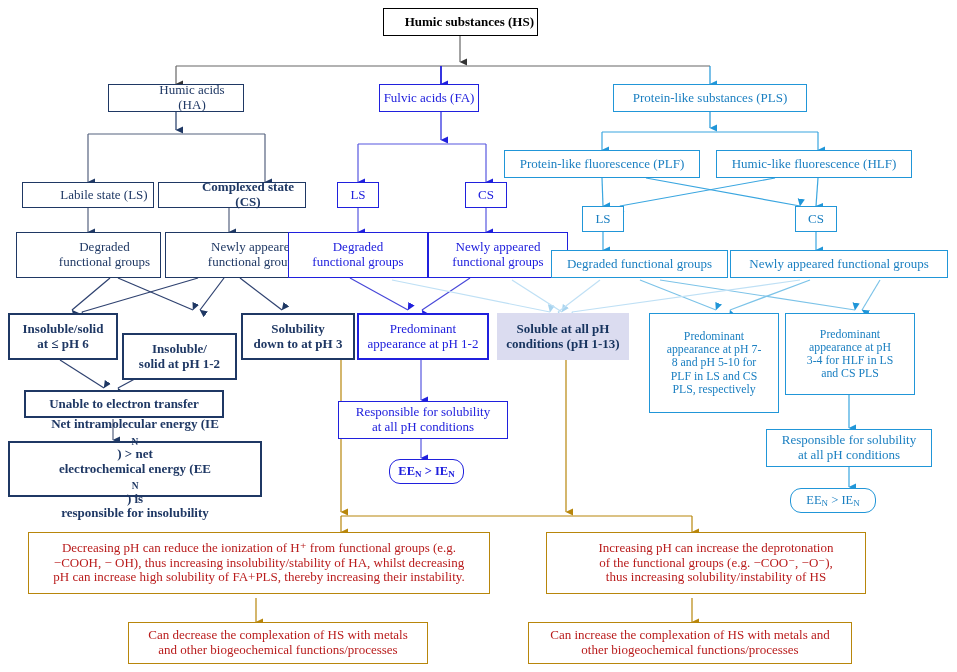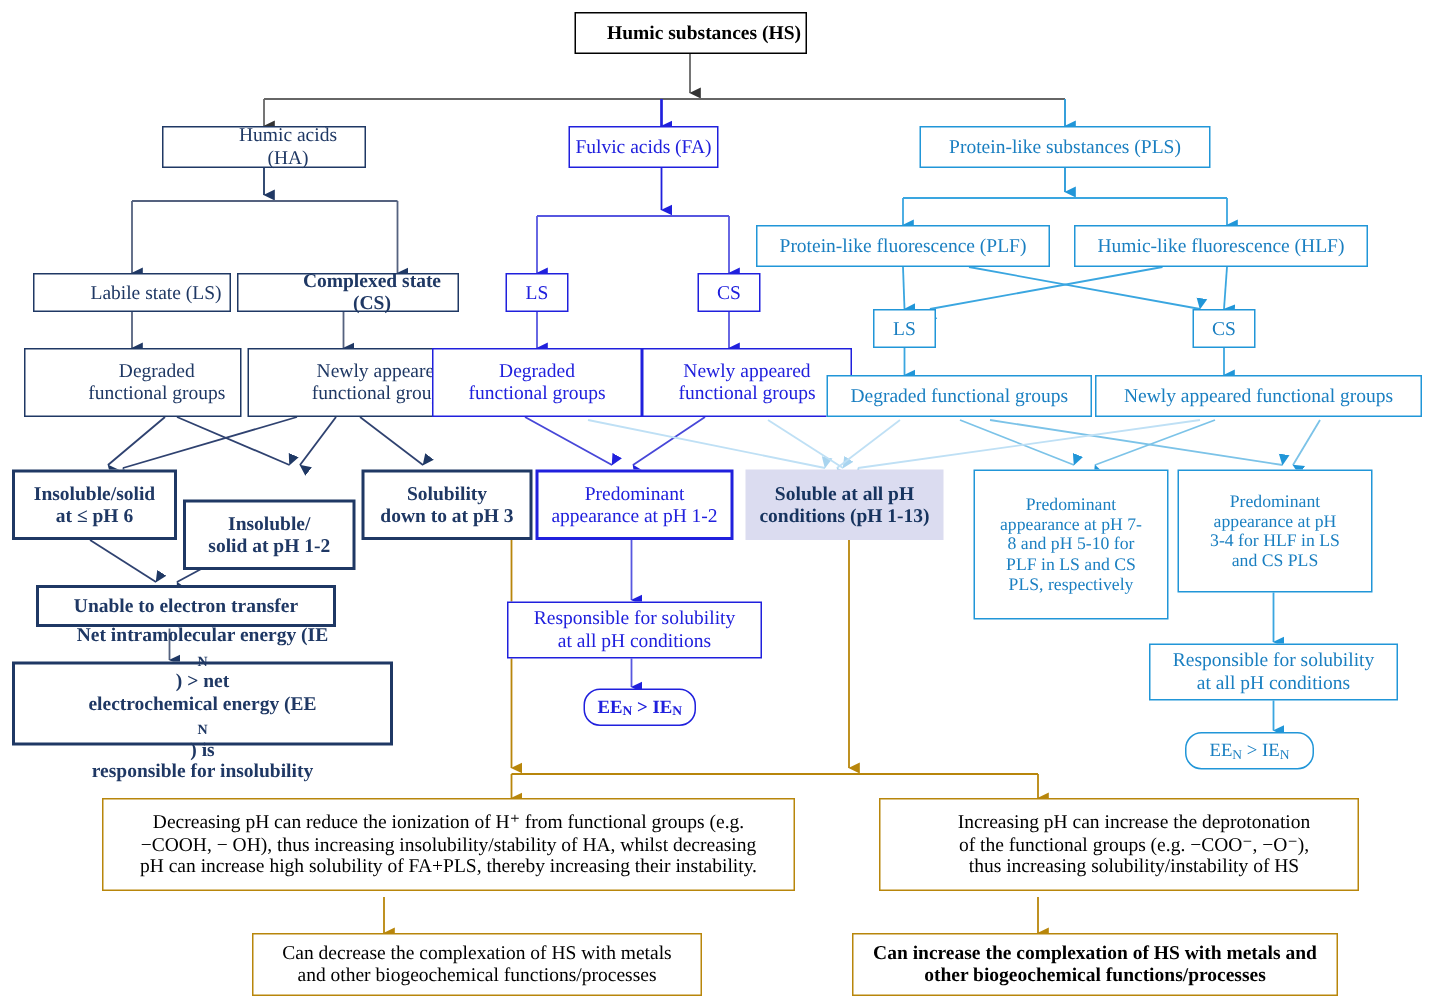--- a/index.html
+++ b/index.html
@@ -18,21 +18,21 @@
     z-index:2;
   }
   .node span{display:block;padding:0 3px;}
   
   .blk{border:1.6px solid #000000;color:#000000;font-weight:bold;}
   .navy{border:1.4px solid #1f3864;color:#1f3864;padding-left:32px;}
   .navy2{border:2px solid #1f3864;color:#1f3864;font-weight:bold;}
   .blue{border:1.8px solid #2020dd;color:#2020dd;}
   .cyan{border:1.6px solid #2196d8;color:#1a7fc1;}
   .lav{border:none;background:#dbdcf0;color:#16335e;font-weight:bold;}
-  .gold{border:1.5px solid #b8860b;color:#000000;margin-left:40px;}
+  .gold{border:1.5px solid #b8860b;color:#b91c1c;}
   .fs13{font-size:13px;}
   .fs12{font-size:12.5px;border-radius:11px;}
   .fs115{font-size:11.8px;}
   sub{font-size:.72em;vertical-align:-.22em;}
 </style>
 </head>
 <body>
 
 <div id="stage">
 
@@ -285,18 +285,18 @@
     <span>Increasing pH can increase the deprotonation</span>
     <span>of the functional groups (e.g. −COO⁻, −O⁻),</span>
     <span>thus increasing solubility/instability of HS</span>
   </div>
 
   <div class="node gold fs13" style="left:128px;top:622px;width:300px;height:42px;flex-direction:column;">
     <span>Can decrease the complexation of HS with metals</span>
     <span>and other biogeochemical functions/processes</span>
   </div>
 
-  <div class="node gold fs13" style="left:528px;top:622px;width:324px;height:42px;flex-direction:column;font-weight:bold;">
+  <div class="node gold fs13" style="left:528px;top:622px;width:324px;height:42px;flex-direction:column;">
     <span>Can increase the complexation of HS with metals and</span>
     <span>other biogeochemical functions/processes</span>
   </div>
 
 </div>
 
 </body></html>

